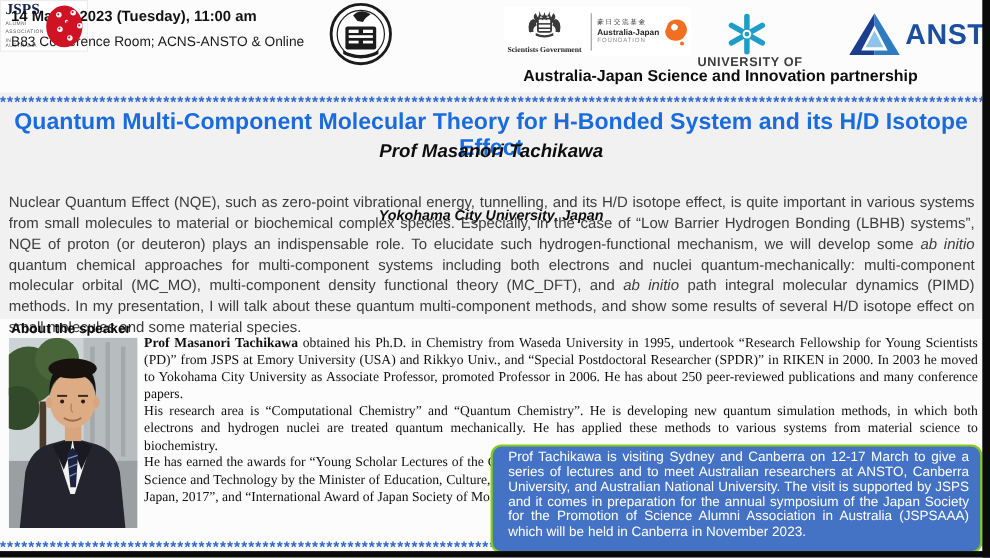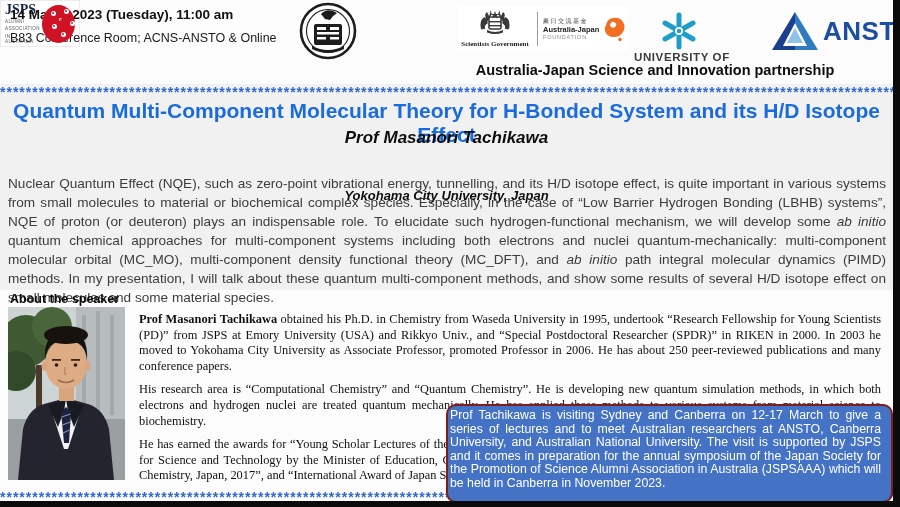--- a/index.html
+++ b/index.html
@@ -67,31 +67,31 @@
   .abstract { position:absolute; left:8px; top:174px; width:878px;
     font-size:13.6px; line-height:19px; text-align:justify; color:#3c3c3c; }
 
   .about-h { position:absolute; left:10px; top:292px; font-size:12.5px; font-weight:bold; color:#0d0d0d; }
 
   .photo { position:absolute; left:8px; top:307px; width:117px; height:173px; }
 
   .bio { position:absolute; left:131px; top:304px; width:758px;
     font-family:"Liberation Serif", serif; font-size:12.4px; line-height:15.6px;
     text-align:justify; color:#101010; }
-  .bio p { margin:8px; }
+  .bio p { margin:0; }
 
   .contact { position:absolute; left:131px; top:430px; font-family:"Liberation Serif", serif;
     font-size:12.5px; line-height:17.5px; color:#101010; }
   .contact .row { white-space:nowrap; }
   .contact .lbl { display:inline-block; width:38px; }
   .contact a { color:#1155cc; text-decoration:underline; }
 
   .visit-box { position:absolute; left:446px; top:404px; width:447px; height:99px; z-index:3;
-    background:#4472c4; border:2px solid #7f1d1d; border-radius:10px;
-    padding:3px 10px 0 2px; color:#ffffff; font-size:12.3px; line-height:13.5px; text-align:justify; }
+    background:#4472c4; border:2px solid #84cc16; border-radius:10px;
+    padding:3px 10px 0 14px; color:#ffffff; font-size:12.3px; line-height:13.5px; text-align:justify; }
 </style>
 </head>
 <body>
 
 <div class="right-bar"></div>
 <div class="bottom-bar"></div>
 
 <div class="hdr">
   <div class="l1">14 March 2023 (Tuesday), 11:00 am</div>
   <div class="l2">B83 Conference Room; ACNS-ANSTO &amp; Online</div>

